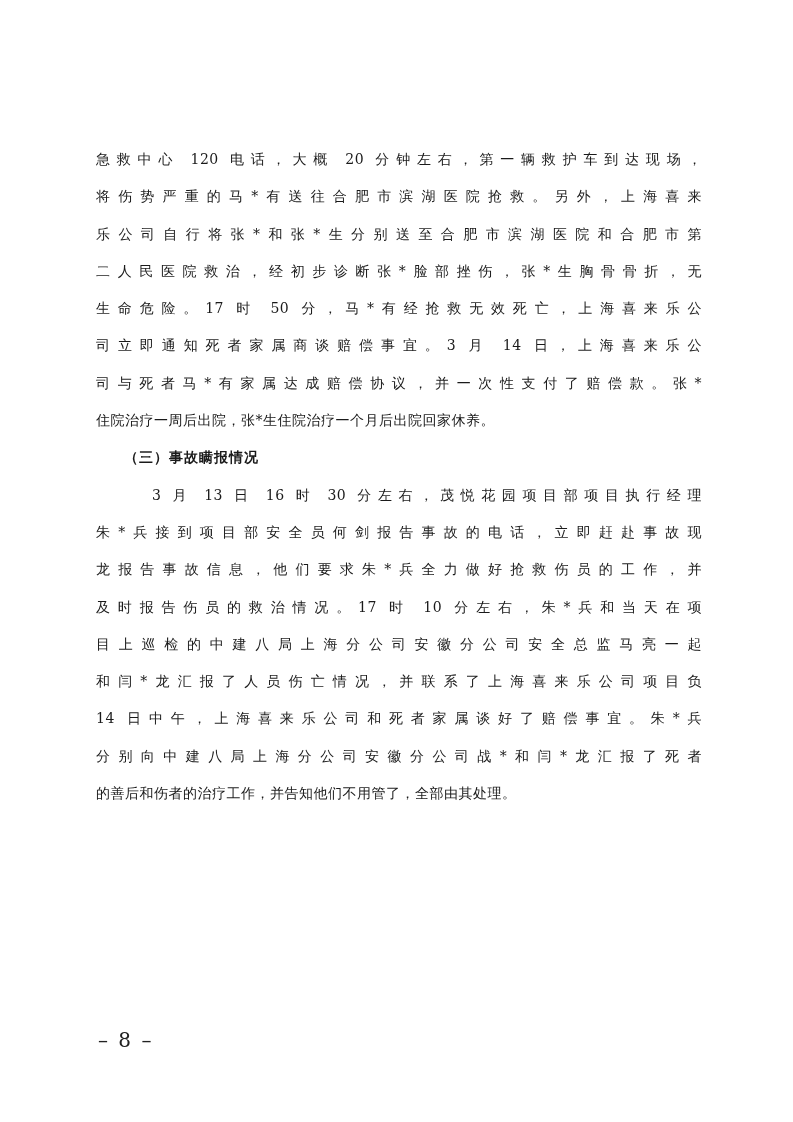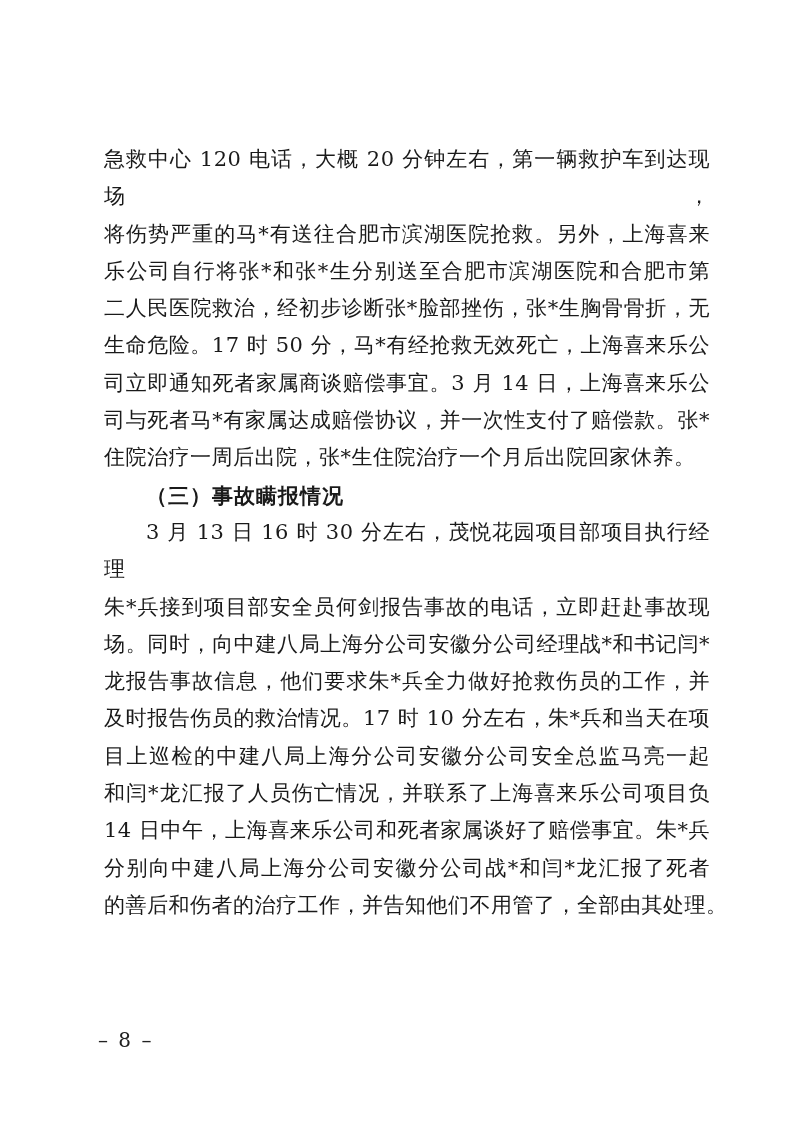--- a/index.html
+++ b/index.html
@@ -11,40 +11,41 @@
     position: relative;
     width: 793px;
     height: 1122px;
     background: #ffffff;
     overflow: hidden;
     font-family: "DejaVu Serif", "Liberation Serif", serif;
     color: #1a1a1a;
   }
   .content {
     position: absolute;
-    left: 104px;
+    left: 96px;
     top: 141px;
     width: 606px;
-    font-size: 21px;
+    font-size: 14px;
     line-height: 37.3px;
     text-align: justify;
     text-justify: inter-character;
     letter-spacing: 0.5px;
   }
   .line {
     display: block;
     white-space: nowrap;
     text-align-last: auto;
   }
   .just {
     white-space: normal;
     text-align-last: justify;
   }
   .indent {
     text-indent: 2em;
+    margin-left: 28px;
   }
   .heading {
     font-family: Liberation Sans, sans-serif;
     font-weight: 700;
     text-indent: 2em;
     letter-spacing: 1px;
   }
   .pagenum {
     position: absolute;
     left: 98px;
@@ -68,21 +69,20 @@
     <div class="line just">二人民医院救治，经初步诊断张*脸部挫伤，张*生胸骨骨折，无</div>
     <div class="line just">生命危险。17 时 50 分，马*有经抢救无效死亡，上海喜来乐公</div>
     <div class="line just">司立即通知死者家属商谈赔偿事宜。3 月 14 日，上海喜来乐公</div>
     <div class="line just">司与死者马*有家属达成赔偿协议，并一次性支付了赔偿款。张*</div>
     <div class="line">住院治疗一周后出院，张*生住院治疗一个月后出院回家休养。</div>
 
     <div class="line heading">（三）事故瞒报情况</div>
 
     <div class="line just indent">3 月 13 日 16 时 30 分左右，茂悦花园项目部项目执行经理</div>
     <div class="line just">朱*兵接到项目部安全员何剑报告事故的电话，立即赶赴事故现</div>
-    <div class="line just">场。同时，向中建八局上海分公司安徽分公司经理战*和书记闫*</div>
     <div class="line just">龙报告事故信息，他们要求朱*兵全力做好抢救伤员的工作，并</div>
     <div class="line just">及时报告伤员的救治情况。17 时 10 分左右，朱*兵和当天在项</div>
     <div class="line just">目上巡检的中建八局上海分公司安徽分公司安全总监马亮一起</div>
     <div class="line just">和闫*龙汇报了人员伤亡情况，并联系了上海喜来乐公司项目负</div>
     <div class="line just">14 日中午，上海喜来乐公司和死者家属谈好了赔偿事宜。朱*兵</div>
     <div class="line just">分别向中建八局上海分公司安徽分公司战*和闫*龙汇报了死者</div>
     <div class="line">的善后和伤者的治疗工作，并告知他们不用管了，全部由其处理。</div>
 
   </div>
 

